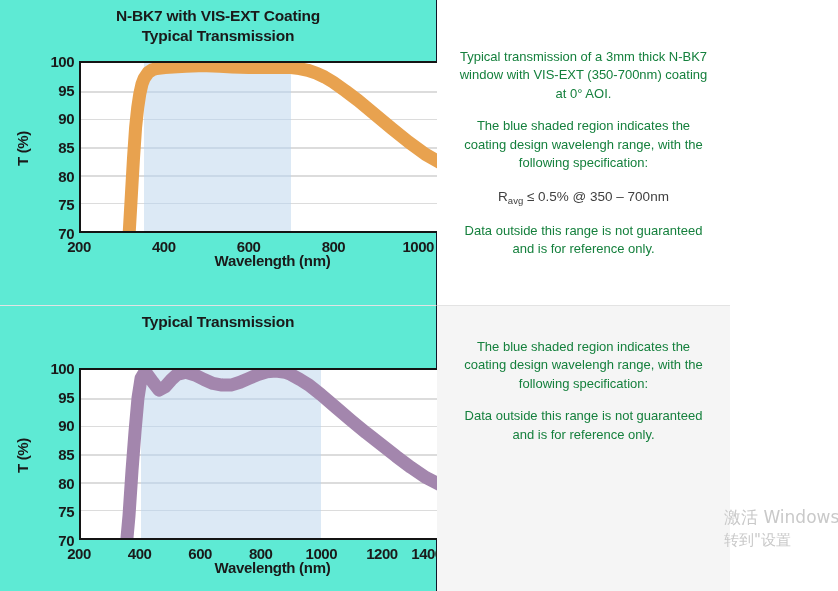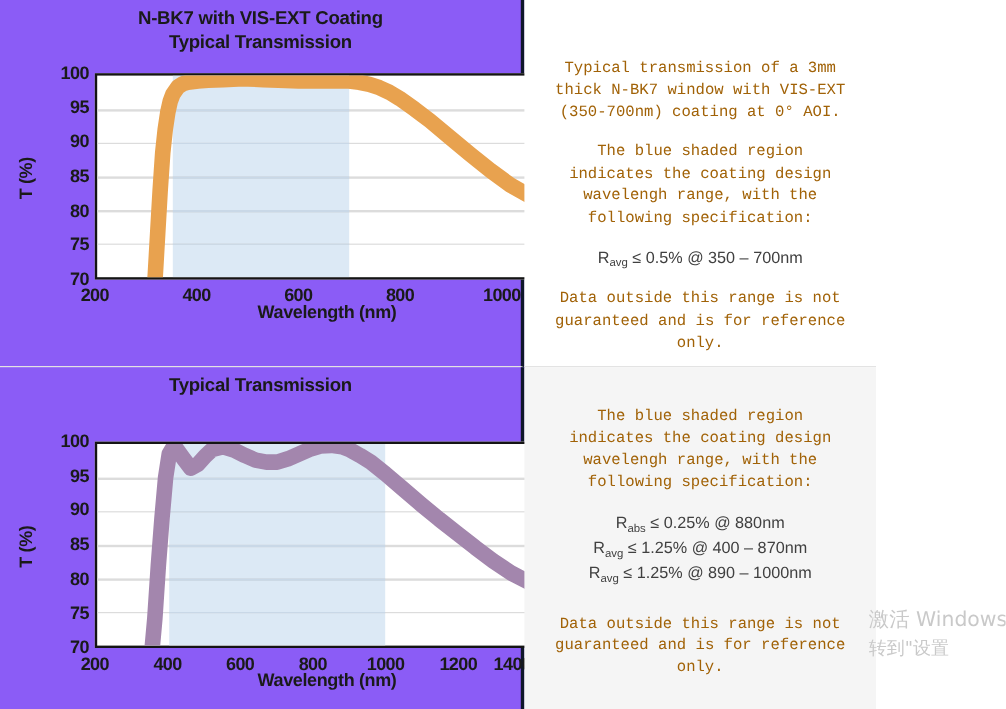--- a/index.html
+++ b/index.html
@@ -10,22 +10,22 @@
   }
   .page{position:relative;width:838px;height:591px;}
 
   
   .row{position:absolute;left:0;width:838px;display:flex;}
   .row-top{top:0;height:306px;}
   .row-bottom{top:306px;height:285px;}
 
   .chart-cell{
     position:relative;width:437px;height:100%;
-    background:#8b5cf6;box-sizing:border-box;
-    border-right:3px solid #0f172a;
+    background:#5eead4;box-sizing:border-box;
+    border-right:1px solid #0f172a;
   }
   .row-top .chart-cell{border-bottom:1px solid #e3e3e3;}
 
   .text-cell{
     position:relative;width:293px;height:100%;box-sizing:border-box;
     padding:0 22px;text-align:center;
     color:#3b3b3b;
   }
   .row-top .text-cell{background:#ffffff;border-bottom:1px solid #e3e3e3;}
   .row-bottom .text-cell{background:#f5f5f5;}
@@ -86,22 +86,22 @@
     font-family:"Liberation Sans","DejaVu Sans",sans-serif;
     letter-spacing:-0.3px;
   }
 
   
   .txt-inner{position:absolute;left:22px;right:22px;}
   .txt-inner.top{top:48px;}
   .txt-inner.bot{top:32px;}
   .para{
     margin:0 0 14px 0;
-    font-size:13px;line-height:1.42;color:#a16207;
-    font-family:Liberation Mono, monospace;
+    font-size:13px;line-height:1.42;color:#15803d;
+    font-family:Liberation Sans, sans-serif;
   }
   .spec{
     margin:0 0 14px 0;
     font-size:13.5px;line-height:1.55;color:#404040;
     font-family:"Liberation Sans","DejaVu Sans",sans-serif;
   }
   .spec .line{display:block;}
   sub{font-size:9.5px;vertical-align:baseline;position:relative;top:3px;}
   .dl-link{
     display:block;margin-top:2px;
@@ -240,25 +240,20 @@
         <div class="xtick" style="left:427px;">1400</div>
         <div class="xtick" style="left:503px;">3000</div>
       </div>
 
       <div class="axis-x-label" style="top:253px;">Wavelength (nm)</div>
     </div>
 
     <div class="text-cell">
       <div class="txt-inner bot">
         <p class="para">The blue shaded region indicates the coating design wavelengh range, with the following specification:</p>
-        <p class="spec" style="margin-bottom:22px;">
-          <span class="line"><span>R</span><sub>abs</sub><span> ≤ 0.25% @ 880nm</span></span>
-          <span class="line"><span>R</span><sub>avg</sub><span> ≤ 1.25% @ 400 – 870nm</span></span>
-          <span class="line"><span>R</span><sub>avg</sub><span> ≤ 1.25% @ 890 – 1000nm</span></span>
-        </p>
         <p class="para">Data outside this range is not guaranteed and is for reference only.</p>
 
       </div>
     </div>
   </div>
 
   <div class="watermark">
     <div class="wm1">激活 Windows</div>
     <div class="wm2">转到"设置</div>
   </div>

